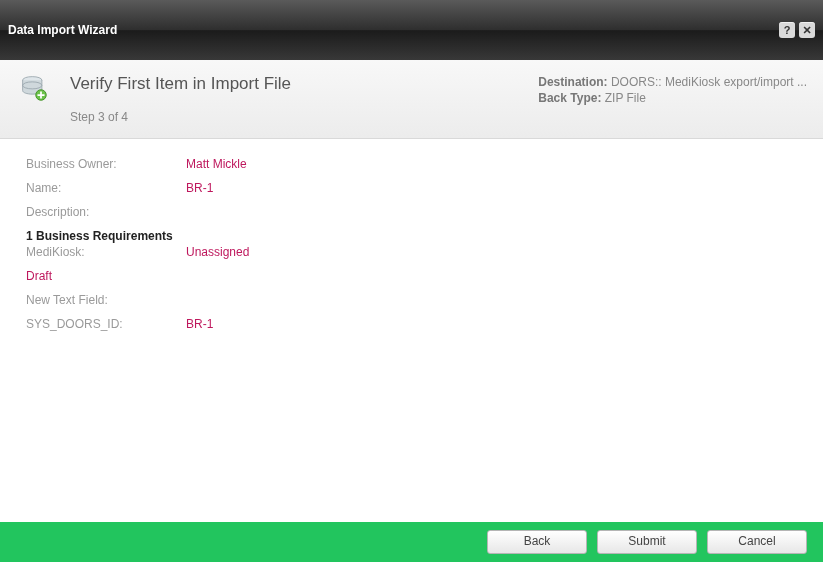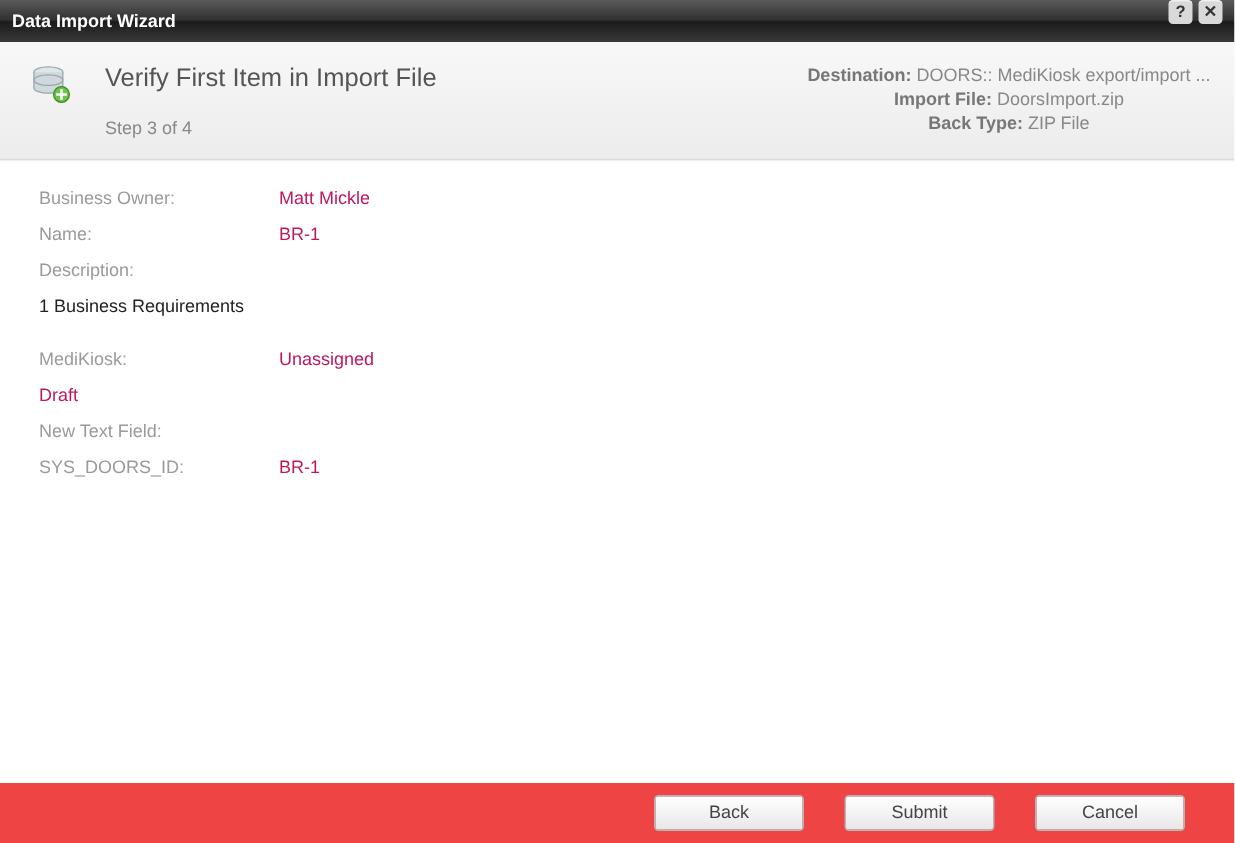--- a/index.html
+++ b/index.html
@@ -1,46 +1,46 @@
 <!DOCTYPE html>
 <html><head>
 <meta charset="utf-8">
 <style>
   html,body{margin:0;padding:0;font-family:Arial,Helvetica,sans-serif;font-size:12px;color:#333;background:#fff}
   .window{width:823px;height:562px;position:relative;box-sizing:border-box;background:#fff}
 
   
-  .titlebar{height:28px;line-height:28px;padding:0 8px;
+  .titlebar{height:28px;line-height:28px;padding:16px 8px;
     background:linear-gradient(to bottom,#5a5a5a 0%,#2e2e2e 50%,#1b1b1b 51%,#383838 100%);
-    color:#fff;font-weight:bold;font-size:12px;display:flex;justify-content:space-between}
+    color:#fff;font-weight:bold;font-size:12px;display:flex;align-items:center;justify-content:space-between}
   .titlebar .controls{display:flex;gap:4px}
   .tbtn{width:16px;height:16px;border-radius:3px;background:#d9d9d9;color:#333;
     display:flex;align-items:center;justify-content:center;font-size:11px;font-weight:bold;cursor:pointer;
     box-shadow:inset 0 1px 0 rgba(255,255,255,.6)}
 
   
   .header{padding:14px 16px 14px 20px;background:linear-gradient(to bottom,#f8f8f8,#ececec);
     border-bottom:1px solid #d9d9d9;display:flex;align-items:flex-start;justify-content:space-between}
   .head-left{display:flex;align-items:flex-start;gap:22px}
   .wiz-icon{width:28px;height:28px;position:relative}
   .h-title{font-size:17px;color:#555}
   .h-sub{font-size:12px;color:#888;margin-top:16px}
-  .head-right{text-align:center;color:#888;line-height:16px}
+  .head-right{text-align:left;color:#888;line-height:16px}
   .head-right b{color:#777;font-weight:bold}
 
   
   .body{padding:18px 26px;height:396px;box-sizing:border-box;overflow:auto}
   .row{display:flex;margin-bottom:10px}
   .lbl{width:160px;color:#9a9a9a}
   .val{color:#be185d}
-  .section{font-weight:normal;color:#222;margin:8px 0 21px 0}
+  .section{font-weight:bold;color:#222;margin:8px 0 2px 0}
 
   
   .footer{position:absolute;bottom:0;left:0;right:0;height:40px;display:flex;align-items:center;
-    justify-content:flex-end;gap:27px;padding-right:33px;background:#ef4444}
+    justify-content:flex-end;gap:10px;padding-right:16px;background:#22c55e}
   .btn{min-width:74px;height:22px;line-height:20px;text-align:center;border:1px solid #b5b5b5;
     border-radius:3px;background:linear-gradient(to bottom,#ffffff,#e7e7e7);color:#444;cursor:pointer;
     font-size:12px;padding:0 12px}
 </style>
 </head>
 <body>
 
 <div class="window">
 
   <div class="titlebar">
@@ -64,24 +64,20 @@
       </div>
       <div>
         <div class="h-title">Verify First Item in Import File</div>
         <div class="h-sub">Step 3 of 4</div>
       </div>
     </div>
     <div class="head-right">
       <div>
         <b>Destination:</b>
         <span>DOORS:: MediKiosk export/import ...</span>
-      </div>
-      <div>
-        <b>Import File:</b>
-        <span>DoorsImport.zip</span>
       </div>
       <div>
         <b>Back Type:</b>
         <span>ZIP File</span>
       </div>
     </div>
   </div>
 
   <div class="body">
     <div class="row">

